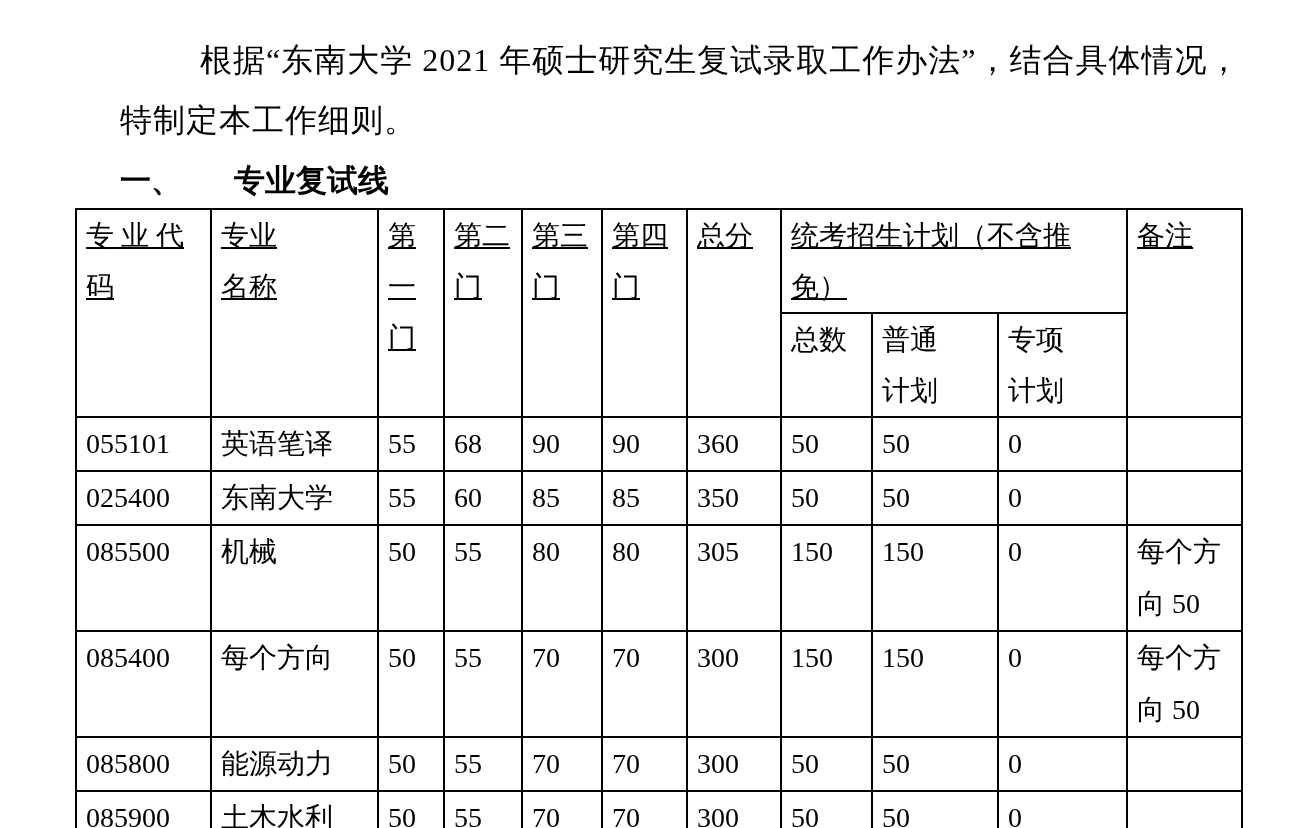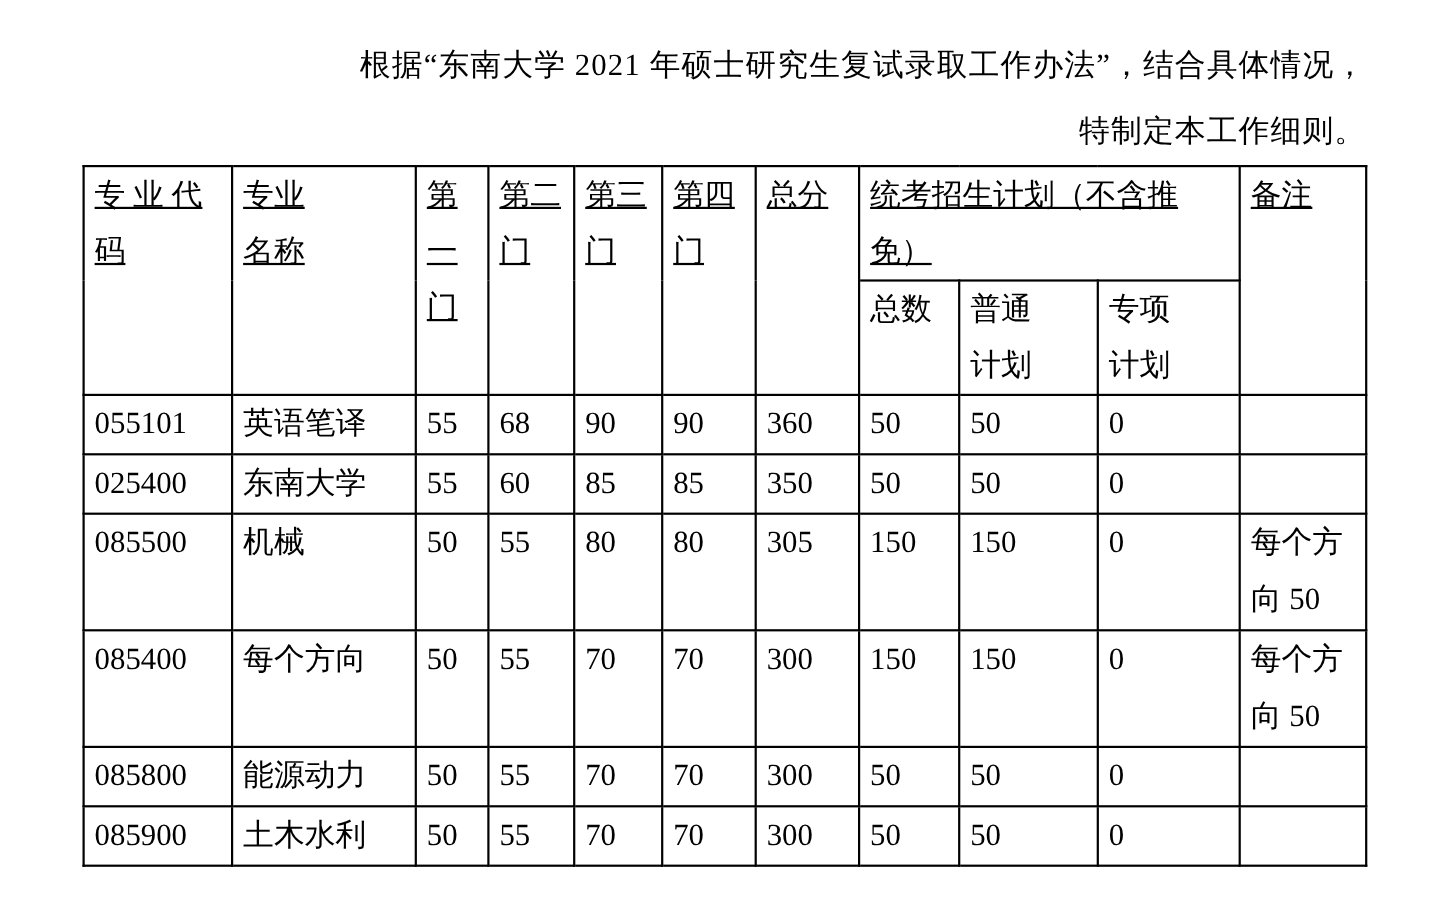--- a/index.html
+++ b/index.html
@@ -7,26 +7,25 @@
     width: 1302px; height: 828px;
     background: #ffffff;
     color: #000000;
     font-family: "Liberation Serif", "DejaVu Serif", serif;
     overflow: hidden;
   }
   .page { width: 1302px; height: 828px; position: relative; }
 
   .para {
     margin: 30px 60px 0 120px;
-    font-size: 28px;
+    font-size: 32px;
     line-height: 60px;
     text-indent: 80px;
     white-space: pre-line;
     letter-spacing: 1px;
-    text-align: right;
   }
 
   .heading {
     margin: 12px 0 8px 120px;
     font-size: 31px;
     font-weight: bold;
     line-height: 38px;
   }
   .heading .gap { display: inline-block; width: 52px; }
 
@@ -60,20 +59,23 @@
   td.col-code { padding-left: 12px; margin-top: 24px; }
 </style>
 </head>
 <body>
 
 <div class="page">
 
   <p class="para">根据“东南大学 2021 年硕士研究生复试录取工作办法”，结合具体情况，
 特制定本工作细则。</p>
 
+  <div class="heading">
+    <span>一、</span><span class="gap"></span><span>专业复试线</span>
+  </div>
 
   <table class="score-table">
     <colgroup>
       <col style="width:135px">
       <col style="width:167px">
       <col style="width:66px">
       <col style="width:78px">
       <col style="width:80px">
       <col style="width:85px">
       <col style="width:94px">

